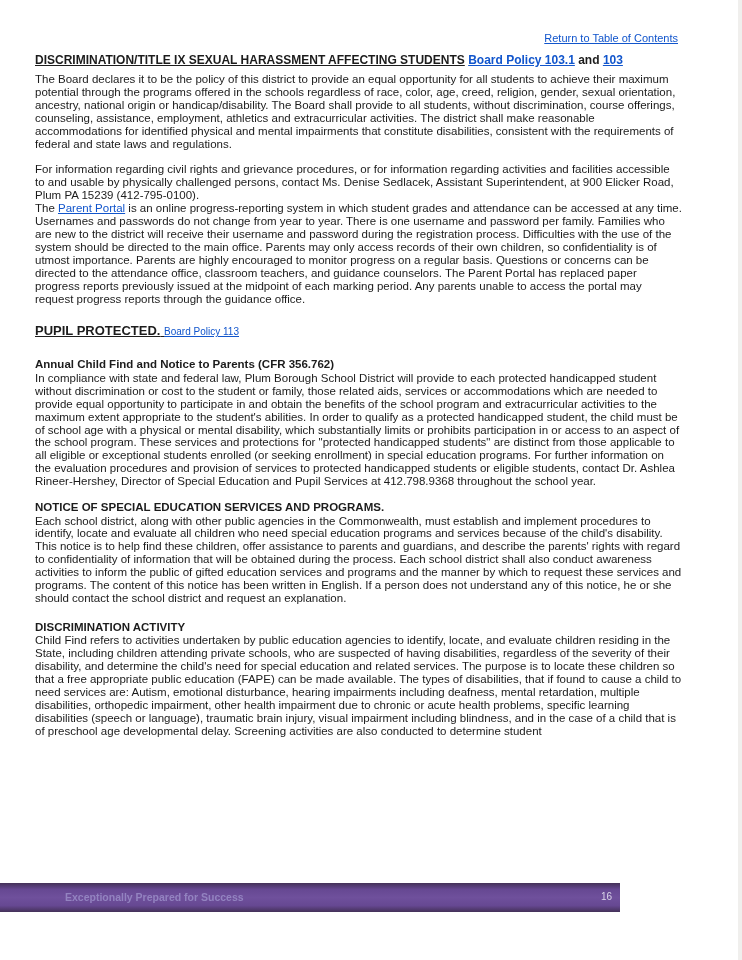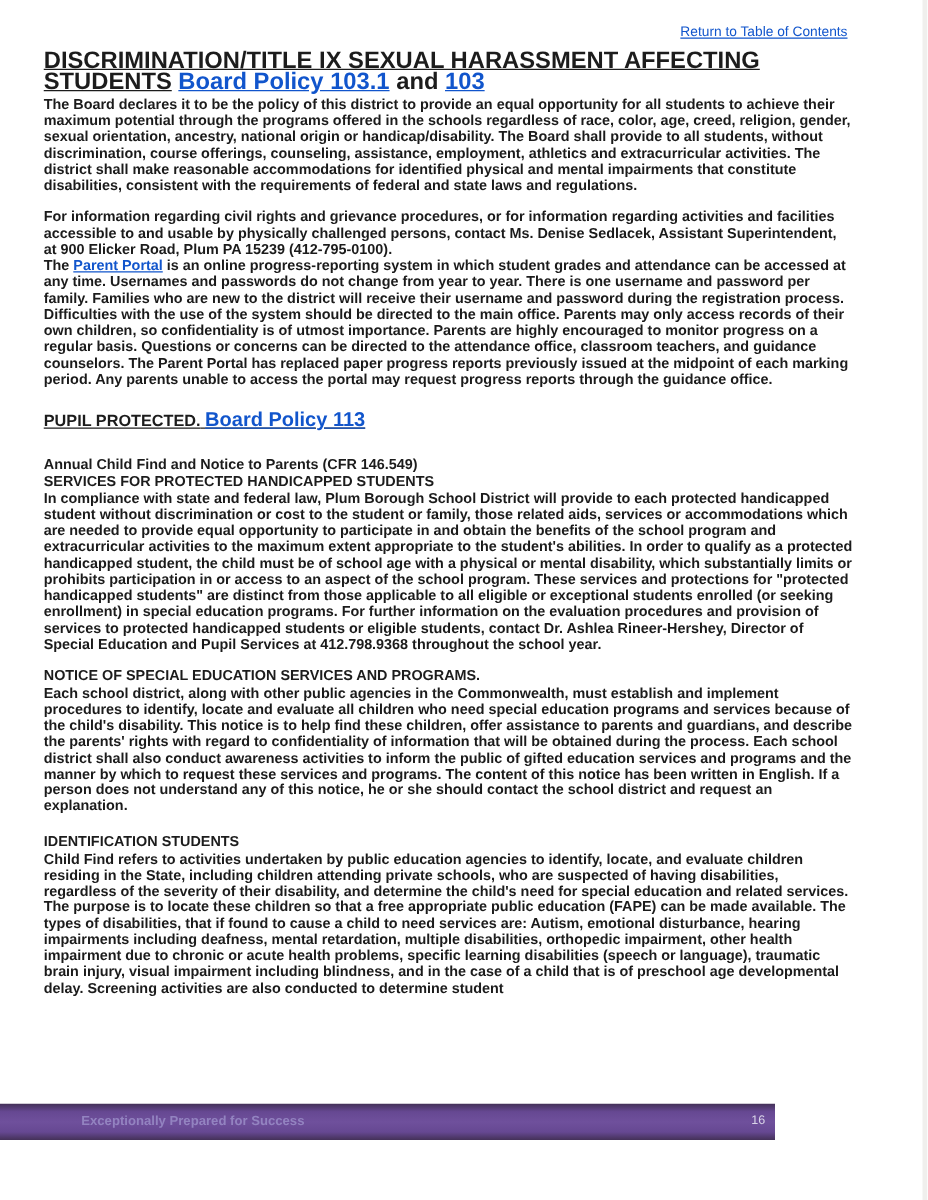--- a/index.html
+++ b/index.html
@@ -5,57 +5,56 @@
   * { margin:0; padding:0; box-sizing:border-box; }
   html, body { width:742px; height:960px; }
   body {
     background:#ffffff;
     font-family:"Liberation Sans", sans-serif;
     color:#1c1c1c;
     position:relative;
     overflow:hidden;
   }
   .page {
-    padding:20px 30px 0 35px;
+    padding:32px 30px 0 35px;
     width:712px;
   }
   a.link {
     color:#1155cc;
     text-decoration:underline;
     cursor:pointer;
   }
   .toc-line {
     text-align:right;
     font-size:11px;
     padding-right:4px;
   }
   .h-main {
-    font-size:19px;
+    font-size:12px;
     font-weight:bold;
     line-height:17px;
     margin-top:8px;
   }
   .h-main .u { text-decoration:underline; }
   .h-main a.link { font-weight:bold; }
   .body-text {
     font-size:11.5px;
     line-height:12.9px;
     color:#1b1b1b;
-    font-weight:bold;
   }
   .p1 { margin-top:4px; }
   .p-gap { margin-top:13px; }
   .h-section {
     font-size:13px;
     font-weight:bold;
     text-decoration:underline;
   }
   .h-parent { margin-top:28px; }
   .h-pupil { margin-top:18px; }
-  .h-pupil a.link { font-weight:bold; font-size:16px; }
+  .h-pupil a.link { font-weight:normal; font-size:10px; }
   .h-sub-group { margin-top:20px; }
   .h-sub {
     font-size:11.5px;
     font-weight:bold;
     line-height:13.5px;
   }
   .h-sub .u { }
   .h-bold-caps {
     font-size:11.5px;
     font-weight:bold;
@@ -114,32 +113,31 @@
 
   <div class="body-text"><span>The </span><a class="link">Parent Portal</a><span> is an online progress-reporting system in which student grades and attendance can be accessed at any time. Usernames and passwords do not change from year to year. There is one username and password per family. Families who are new to the district will receive their username and password during the registration process. Difficulties with the use of the system should be directed to the main office. Parents may only access records of their own children, so confidentiality is of utmost importance. Parents are highly encouraged to monitor progress on a regular basis. Questions or concerns can be directed to the attendance office, classroom teachers, and guidance counselors. The Parent Portal has replaced paper progress reports previously issued at the midpoint of each marking period. Any parents unable to access the portal may request progress reports through the guidance office.</span></div>
 
   <div class="h-section h-pupil">
     <span>PUPIL PROTECTED.</span>
     <a class="link">Board Policy 113</a>
   </div>
 
   <div class="h-sub-group">
     <div class="h-sub">
-      <span class="u">Annual Child Find and Notice to Parents</span><span> (CFR 146.549)</span>
+      <span class="u">Annual Child Find and Notice to Parents</span><span> (CFR 356.762)</span>
     </div>
-    <div class="h-bold-caps">SERVICES FOR PROTECTED HANDICAPPED STUDENTS</div>
   </div>
 
   <div class="body-text">In compliance with state and federal law, Plum Borough School District will provide to each protected handicapped student without discrimination or cost to the student or family, those related aids, services or accommodations which are needed to provide equal opportunity to participate in and obtain the benefits of the school program and extracurricular activities to the maximum extent appropriate to the student's abilities. In order to qualify as a protected handicapped student, the child must be of school age with a physical or mental disability, which substantially limits or prohibits participation in or access to an aspect of the school program. These services and protections for "protected handicapped students" are distinct from those applicable to all eligible or exceptional students enrolled (or seeking enrollment) in special education programs. For further information on the evaluation procedures and provision of services to protected handicapped students or eligible students, contact Dr. Ashlea Rineer-Hershey, Director of Special Education and Pupil Services at 412.798.9368 throughout the school year.</div>
 
   <div class="h-bold-caps m-notice">NOTICE OF SPECIAL EDUCATION SERVICES AND PROGRAMS.</div>
 
   <div class="body-text">Each school district, along with other public agencies in the Commonwealth, must establish and implement procedures to identify, locate and evaluate all children who need special education programs and services because of the child's disability. This notice is to help find these children, offer assistance to parents and guardians, and describe the parents' rights with regard to confidentiality of information that will be obtained during the process. Each school district shall also conduct awareness activities to inform the public of gifted education services and programs and the manner by which to request these services and programs. The content of this notice has been written in English. If a person does not understand any of this notice, he or she should contact the school district and request an explanation.</div>
 
-  <div class="h-bold-caps m-ident">IDENTIFICATION STUDENTS</div>
+  <div class="h-bold-caps m-ident">DISCRIMINATION ACTIVITY</div>
 
   <div class="body-text">Child Find refers to activities undertaken by public education agencies to identify, locate, and evaluate children residing in the State, including children attending private schools, who are suspected of having disabilities, regardless of the severity of their disability, and determine the child's need for special education and related services. The purpose is to locate these children so that a free appropriate public education (FAPE) can be made available. The types of disabilities, that if found to cause a child to need services are: Autism, emotional disturbance, hearing impairments including deafness, mental retardation, multiple disabilities, orthopedic impairment, other health impairment due to chronic or acute health problems, specific learning disabilities (speech or language), traumatic brain injury, visual impairment including blindness, and in the case of a child that is of preschool age developmental delay. Screening activities are also conducted to determine student</div>
 
 </div>
 
 <div class="footer-bar">
   <span class="footer-motto">Exceptionally Prepared for Success</span>
   <span class="footer-page">16</span>
 </div>
 

